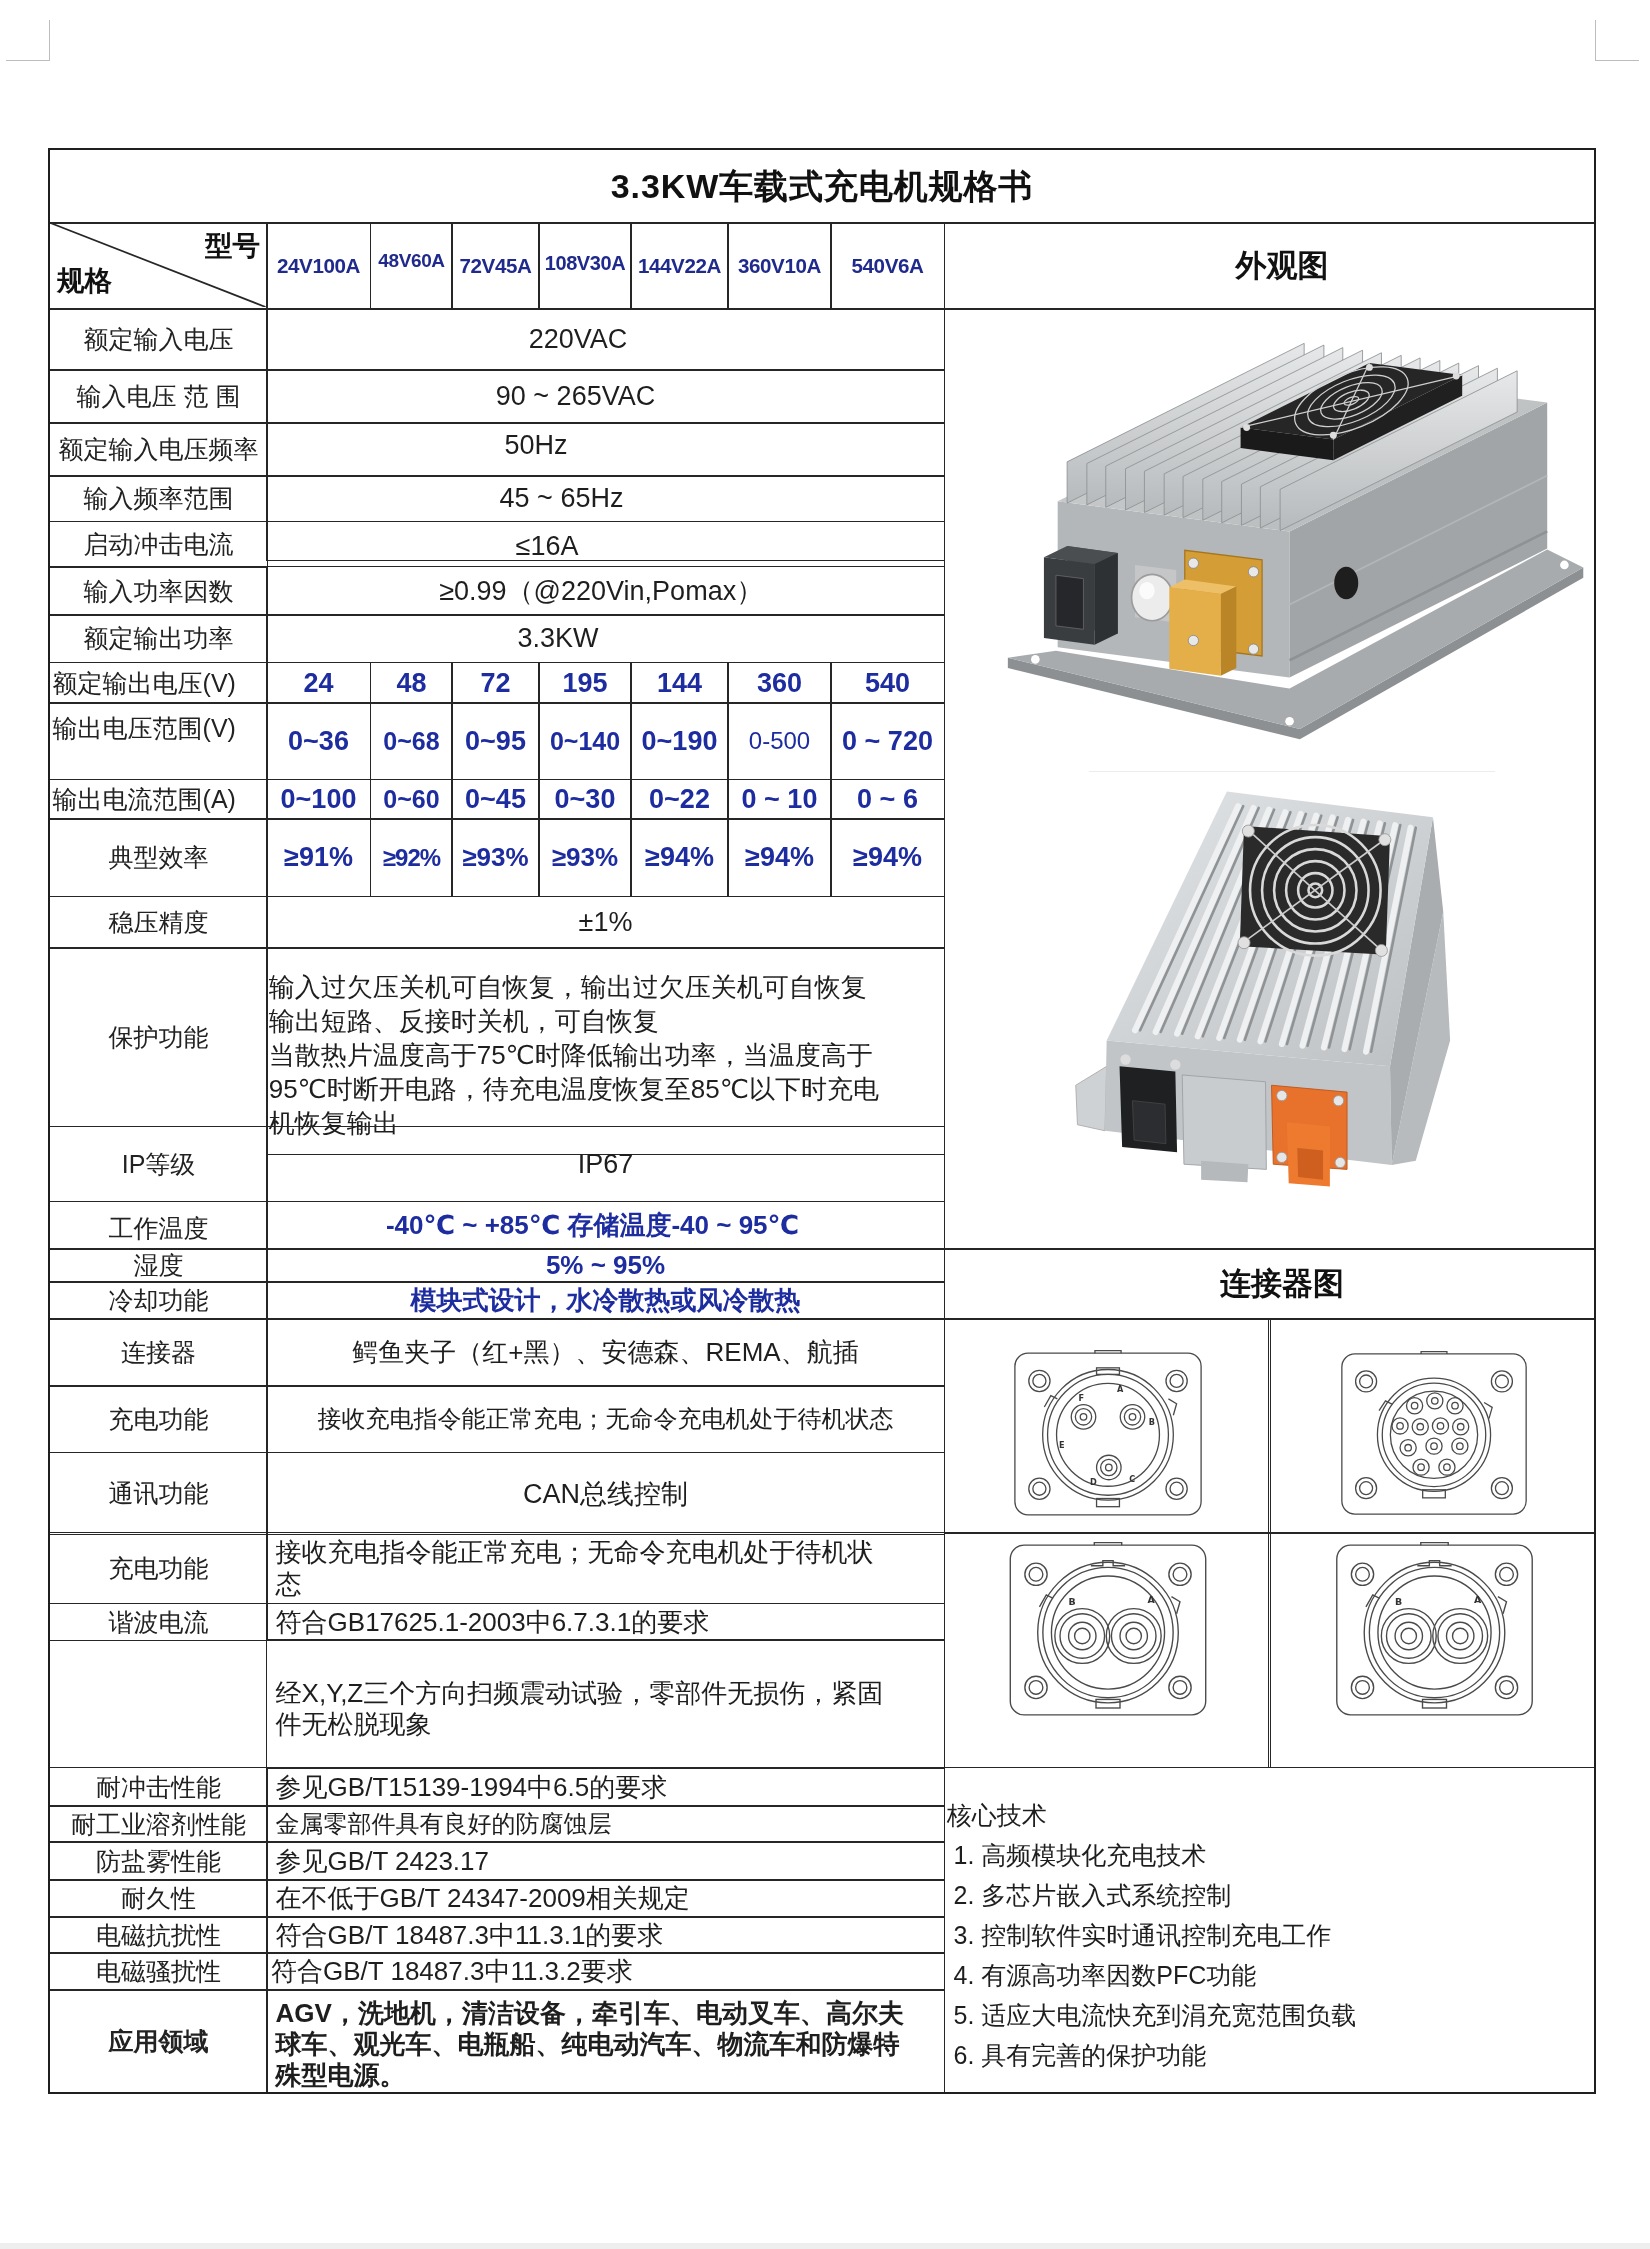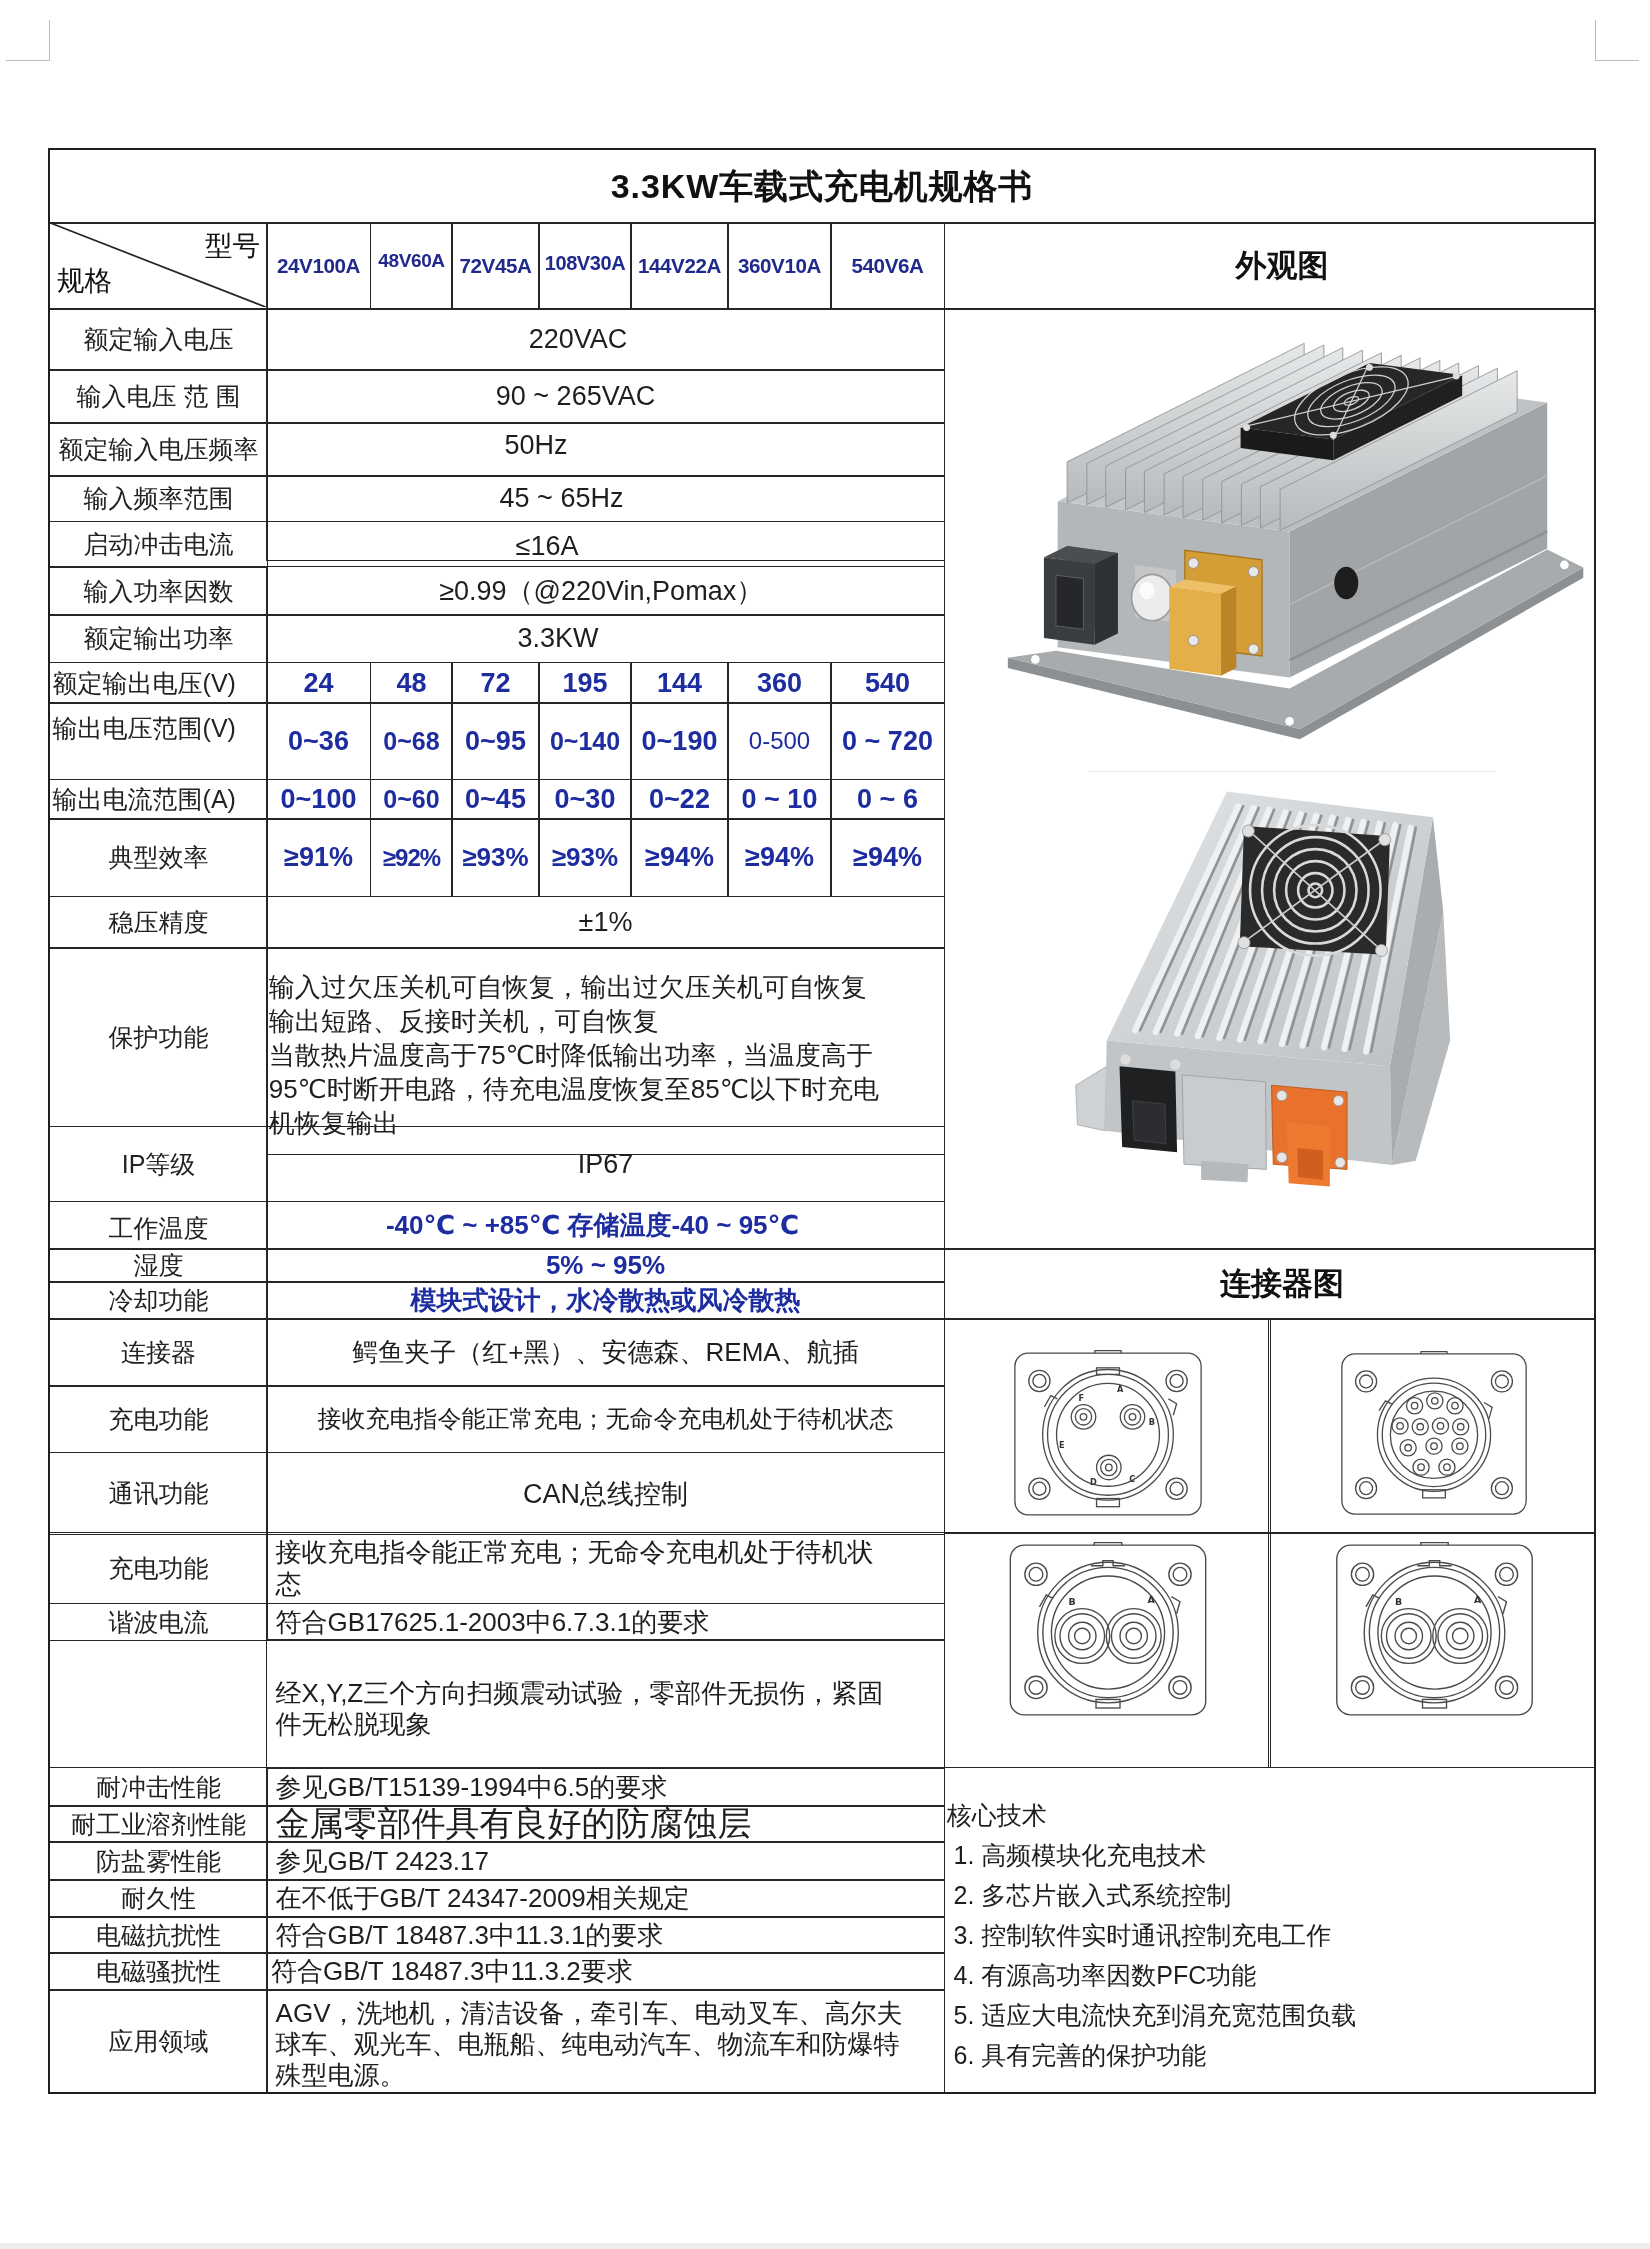--- a/index.html
+++ b/index.html
@@ -6,21 +6,21 @@
 html,body{margin:0;padding:0;background:#ffffff;}
 #page{position:relative;width:1650px;height:2250px;background:#ffffff;overflow:hidden;font-family:"Liberation Sans","DejaVu Sans",sans-serif;color:#1c1c1c;}
 .c{position:absolute;border:1.7px solid #262626;display:flex;align-items:center;justify-content:center;overflow:hidden;white-space:nowrap;}
 .lbl{font-size:25px;color:#222222;}
 .val{font-size:27px;color:#1e1e1e;}
 .title{font-size:34px;font-weight:bold;letter-spacing:0.9px;color:#111;}
 .hdr{font-size:31px;font-weight:bold;color:#111;}
 .model{font-size:20.6px;font-weight:bold;color:#1f2a8c;letter-spacing:-0.4px;}
 .bv{font-size:27px;font-weight:bold;color:#1d2c9f;}
 .blue{color:#1d2c9f;font-weight:bold;}
-.bold{font-weight:normal;}
+.bold{font-weight:bold;}
 .left{justify-content:flex-start;}
 .stack{flex-direction:column;align-items:flex-start;justify-content:center;}
 .stack span{display:block;}
 .frame{position:absolute;border:2.6px solid #1f1f1f;pointer-events:none;}
 .mark{position:absolute;border-color:#bdbdbd;border-style:solid;border-width:0;}
 .abs{position:absolute;}
 svg text{font-family:"DejaVu Sans",sans-serif;}
 </style>
 </head>
 <body>
@@ -299,21 +299,21 @@
 
   <div class="c val stack" style="left:266px;top:1639px;width:679px;height:130px;padding-left:8.6px;padding-top:10.3px;line-height:31px;font-size:26px;">
     <span>经X,Y,Z三个方向扫频震动试验，零部件无损伤，紧固</span>
     <span>件无松脱现象</span>
   </div>
 
   <div class="c lbl" style="left:49px;top:1767px;width:219px;height:40px;">耐冲击性能</div>
   <div class="c val left" style="left:266px;top:1767px;width:679px;height:40px;padding-left:8.6px;font-size:26px;">参见GB/T15139-1994中6.5的要求</div>
 
   <div class="c lbl" style="left:49px;top:1805px;width:219px;height:38px;">耐工业溶剂性能</div>
-  <div class="c val left" style="left:266px;top:1805px;width:679px;height:38px;padding-left:8.6px;font-size:34px;">金属零部件具有良好的防腐蚀层</div>
+  <div class="c val left" style="left:266px;top:1805px;width:679px;height:38px;padding-left:8.6px;font-size:24px;">金属零部件具有良好的防腐蚀层</div>
 
   <div class="c lbl" style="left:49px;top:1841px;width:219px;height:40px;">防盐雾性能</div>
   <div class="c val left" style="left:266px;top:1841px;width:679px;height:40px;padding-left:8.6px;font-size:26px;">参见GB/T 2423.17</div>
 
   <div class="c lbl" style="left:49px;top:1879px;width:219px;height:39px;">耐久性</div>
   <div class="c val left" style="left:266px;top:1879px;width:679px;height:39px;padding-left:8.6px;font-size:26px;">在不低于GB/T 24347-2009相关规定</div>
 
   <div class="c lbl" style="left:49px;top:1916px;width:219px;height:38px;">电磁抗扰性</div>
   <div class="c val left" style="left:266px;top:1916px;width:679px;height:38px;padding-left:8.6px;font-size:26px;">符合GB/T 18487.3中11.3.1的要求</div>
 

